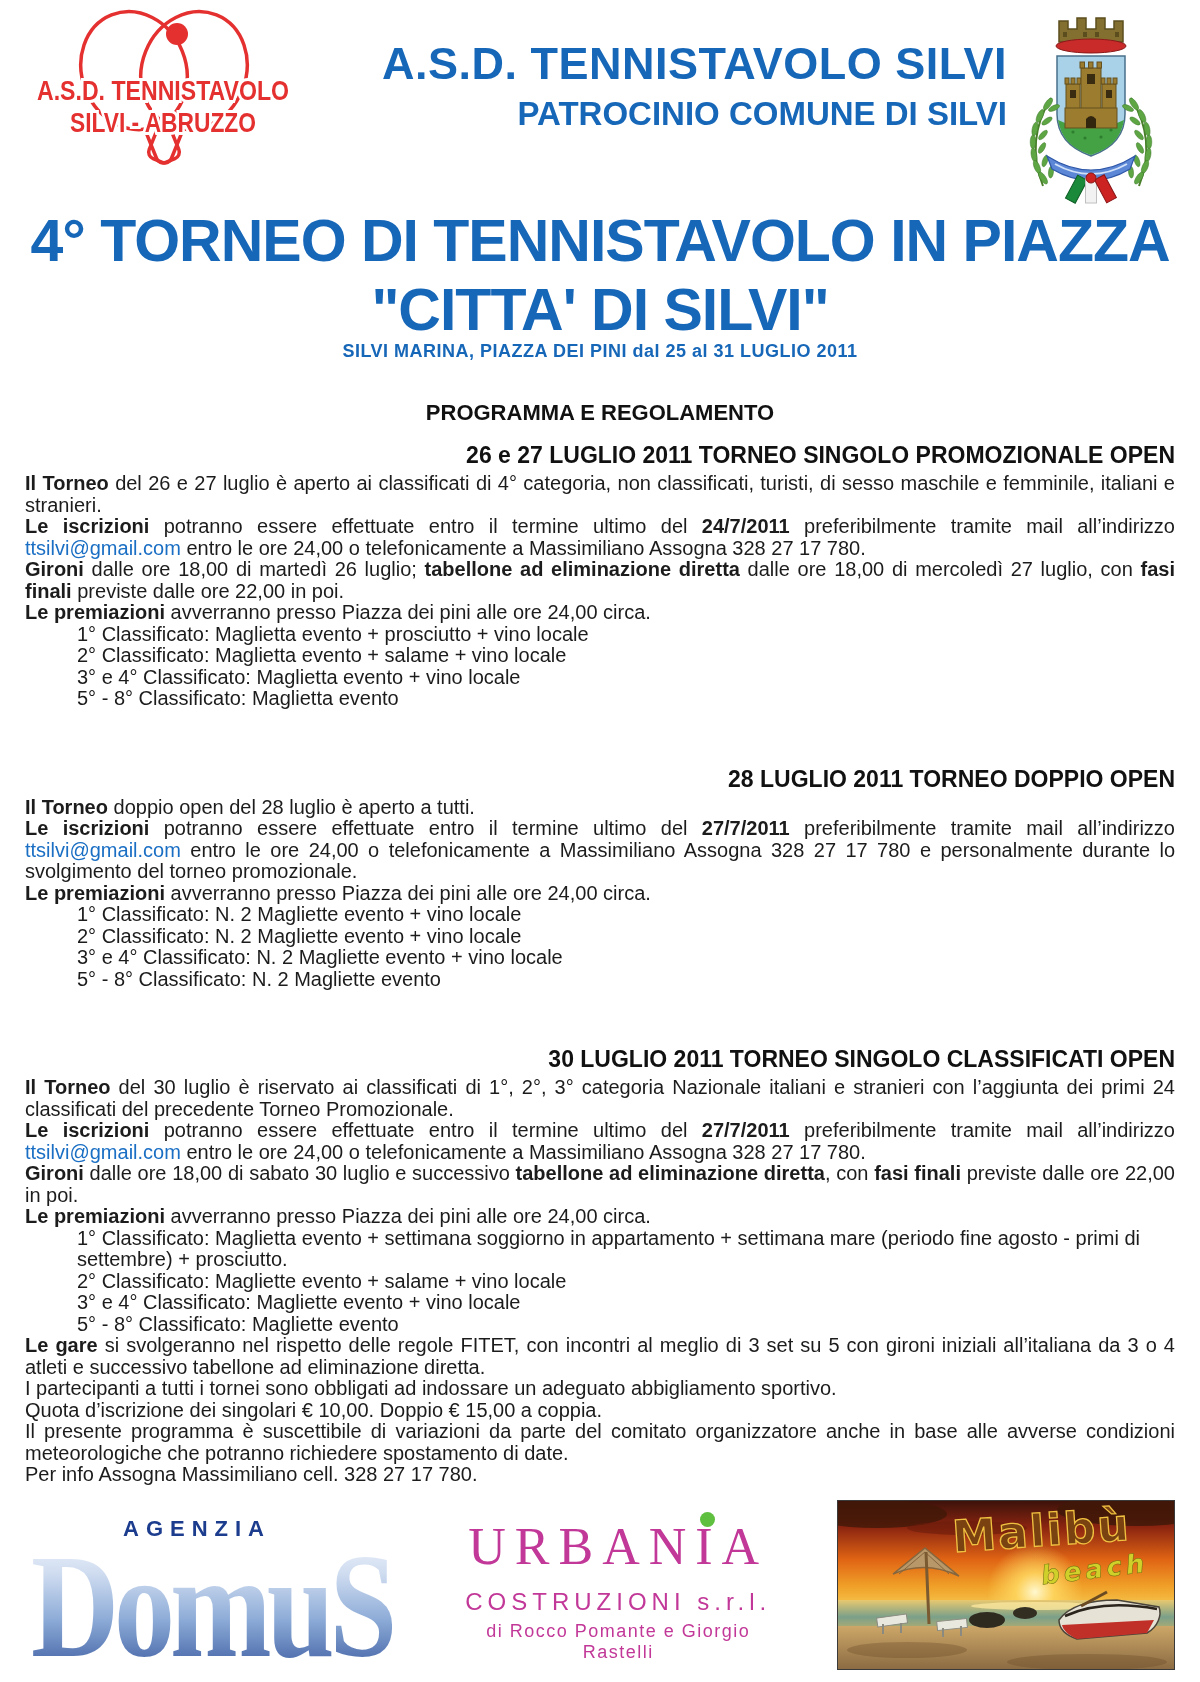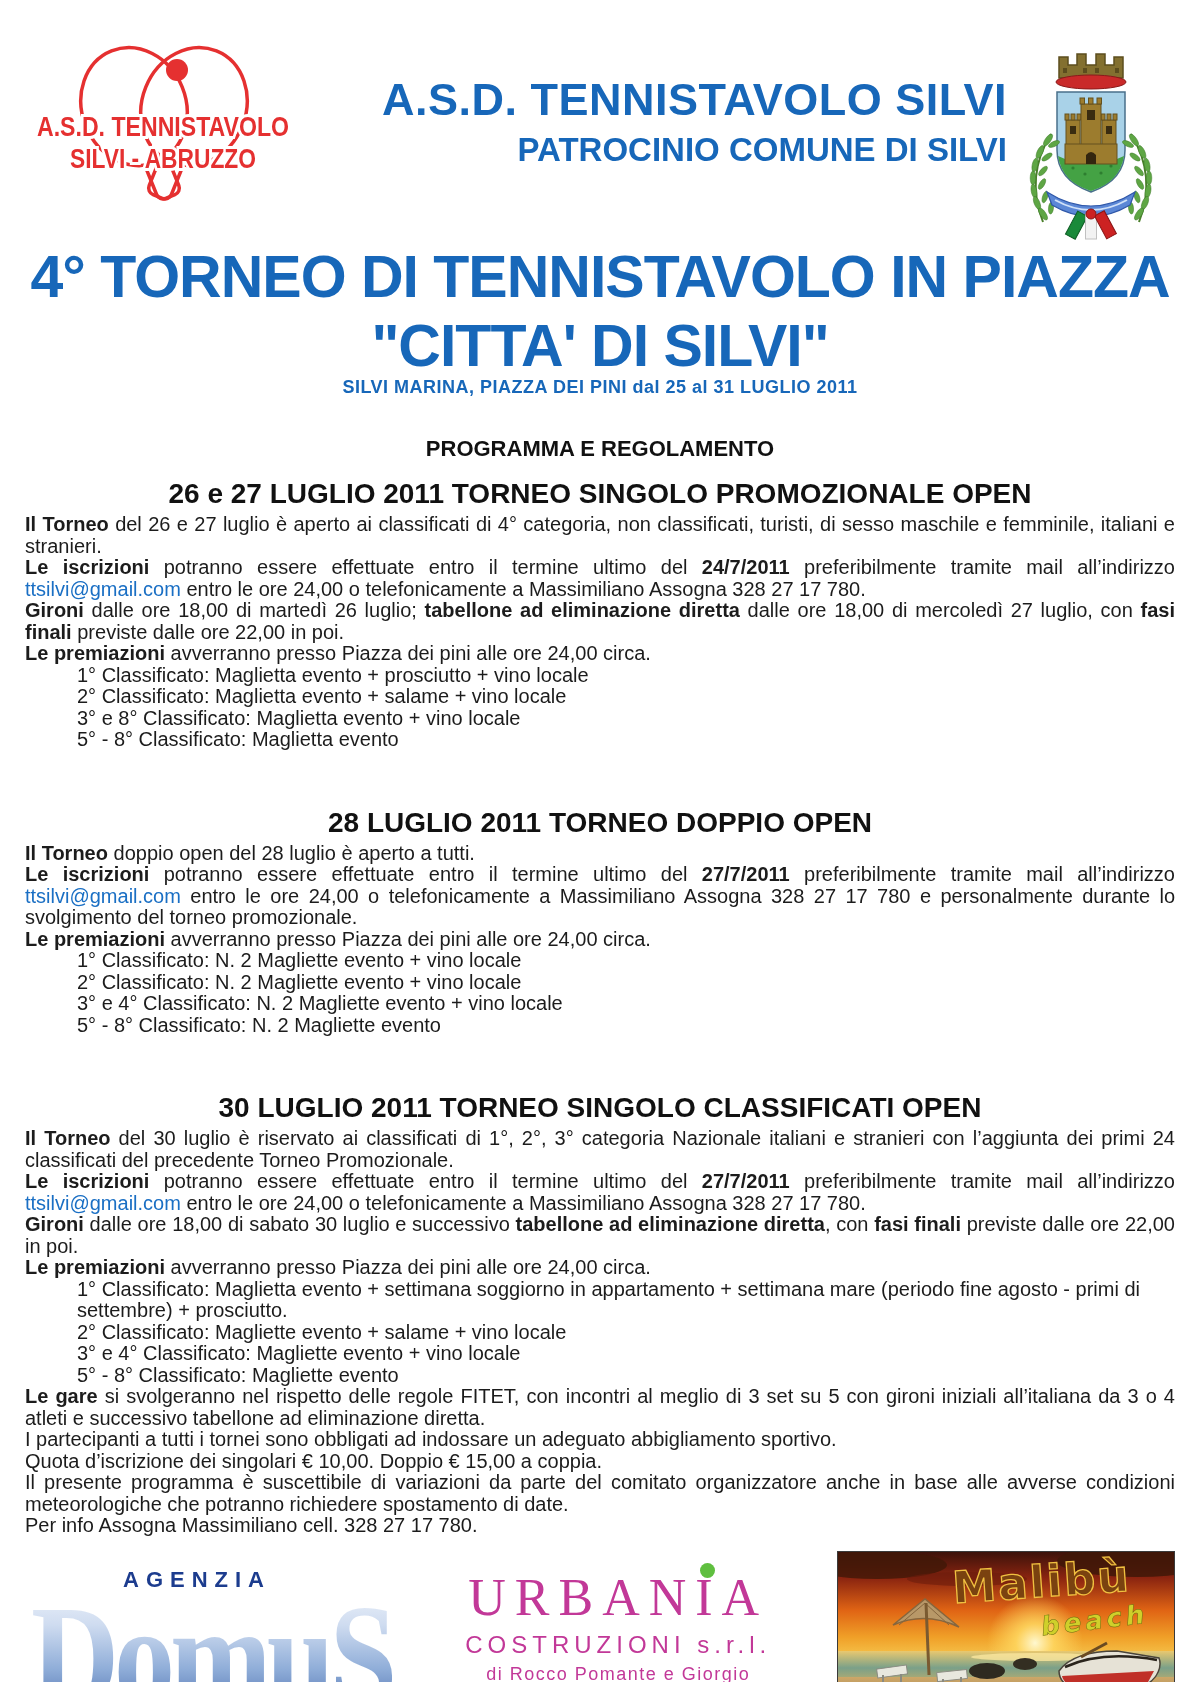--- a/index.html
+++ b/index.html
@@ -1,38 +1,38 @@
 <!DOCTYPE html>
 <html><head>
 <meta charset="utf-8">
 <style>
   html,body{margin:0;padding:0;background:#ffffff;}
   body{width:1200px;font-family:"Liberation Sans",sans-serif;color:#1c1c1c;}
   .page{width:1200px;height:1682px;box-sizing:border-box;padding:0 25px;overflow:hidden;background:#fff;}
 
   
-  .header{display:flex;align-items:flex-start;padding-top:8px;margin-top:36px;}
+  .header{display:flex;align-items:flex-start;padding-top:8px;}
   .logo-box{width:272px;height:180px;position:relative;flex:0 0 auto;}
   .center-box{flex:1;text-align:right;padding-top:32px;}
   .org-title{font-size:45px;font-weight:bold;color:#1767b9;letter-spacing:.5px;line-height:1.05;}
   .patronage{font-size:33px;font-weight:bold;color:#1767b9;margin-top:8px;}
   .crest-box{width:168px;height:196px;flex:0 0 auto;}
 
   
   .main-title{text-align:center;color:#1767b9;font-weight:bold;margin-top:8px;}
   .title-line1{font-size:59px;line-height:1.0;letter-spacing:-1px;}
   .title-line2{font-size:59px;line-height:1.0;margin-top:10px;letter-spacing:-1px;}
   .title-sub{font-size:18px;margin-top:1px;letter-spacing:.5px;}
 
   .program-heading{text-align:center;font-weight:bold;font-size:22px;margin-top:38px;color:#111;}
 
   
   .section{margin-top:56px;}
   .section:first-child{margin-top:16px;}
-  .section-heading{text-align:center;font-weight:bold;font-size:28px;margin-bottom:4px;color:#111;}
+  .section-heading{text-align:right;font-weight:bold;font-size:23px;margin-bottom:4px;color:#111;}
   .para{font-size:20px;line-height:21.5px;text-align:justify;color:#1c1c1c;}
   .para.indent{padding-left:52px;text-align:left;}
   .b{font-weight:bold;}
   .link{color:#1a6fc4;}
 
   
   .ads{display:flex;align-items:flex-start;margin-top:14px;}
   .ad{text-align:center;}
   .ad-domus{width:372px;margin-top:14px;}
   .ad-urbania{width:352px;margin-left:55px;margin-top:20px;}
@@ -43,21 +43,21 @@
   .agenzia{position:absolute;left:98px;top:2px;font-size:22px;font-weight:bold;color:#1c3c8e;letter-spacing:7px;z-index:2;}
   .domus-name{display:inline-block;font-family:"Liberation Serif",serif;font-weight:bold;font-size:122px;line-height:1;letter-spacing:-5px;transform:scaleY(1.22);transform-origin:top left;margin-top:18px;margin-left:6px;color:#6f92c8;}
   @supports ((-webkit-background-clip: text)){
     .domus-name{background:linear-gradient(180deg,#f2f6fc 0%,#cfdcf0 28%,#8fadd8 58%,#30519a 100%);-webkit-background-clip:text;background-clip:text;color:transparent;}
   }
 
   
   .urbania-title{position:relative;display:block;}
   .urbania-name{font-family:"Liberation Serif",serif;font-size:52px;color:#c23898;letter-spacing:9px;line-height:1.05;}
   .green-dot{position:absolute;top:-8px;right:74px;width:15px;height:15px;border-radius:50%;background:#5fbf3f;}
-  .urbania-sub1{font-size:24px;color:#c23898;letter-spacing:5px;margin-top:6px;}
+  .urbania-sub1{font-size:24px;color:#c23898;letter-spacing:5px;margin-top:14px;}
   .urbania-sub2{font-size:18px;color:#c23898;letter-spacing:1.5px;margin-top:5px;}
 
   
   .malibu-img{width:338px;height:170px;position:relative;}
 </style>
 </head>
 <body>
 
 <div class="page">
 
@@ -169,21 +169,21 @@
 
   <main>
       <section class="section">
         <div class="section-heading">26 e 27 LUGLIO 2011 TORNEO SINGOLO PROMOZIONALE OPEN</div>
         <div class="para"><span class="b">Il Torneo</span><span> del 26 e 27 luglio è aperto ai classificati di 4° categoria, non classificati, turisti, di sesso maschile e femminile, italiani e stranieri.</span></div>
         <div class="para"><span class="b">Le iscrizioni</span><span> potranno essere effettuate entro il termine ultimo del </span><span class="b">24/7/2011</span><span> preferibilmente tramite mail all’indirizzo </span><span class="link">ttsilvi@gmail.com</span><span> entro le ore 24,00 o telefonicamente a Massimiliano Assogna 328 27 17 780.</span></div>
         <div class="para"><span class="b">Gironi</span><span> dalle ore 18,00 di martedì 26 luglio; </span><span class="b">tabellone ad eliminazione diretta</span><span> dalle ore 18,00 di mercoledì 27 luglio, con </span><span class="b">fasi finali</span><span> previste dalle ore 22,00 in poi.</span></div>
         <div class="para"><span class="b">Le premiazioni</span><span> avverranno presso Piazza dei pini alle ore 24,00 circa.</span></div>
         <div class="para indent"><span>1° Classificato: Maglietta evento + prosciutto + vino locale</span></div>
         <div class="para indent"><span>2° Classificato: Maglietta evento + salame + vino locale</span></div>
-        <div class="para indent"><span>3° e 8° Classificato: Maglietta evento + vino locale</span></div>
+        <div class="para indent"><span>3° e 4° Classificato: Maglietta evento + vino locale</span></div>
         <div class="para indent"><span>5° - 8° Classificato: Maglietta evento</span></div>
       </section>
       <section class="section">
         <div class="section-heading">28 LUGLIO 2011 TORNEO DOPPIO OPEN</div>
         <div class="para"><span class="b">Il Torneo</span><span> doppio open del 28 luglio è aperto a tutti.</span></div>
         <div class="para"><span class="b">Le iscrizioni</span><span> potranno essere effettuate entro il termine ultimo del </span><span class="b">27/7/2011</span><span> preferibilmente tramite mail all’indirizzo </span><span class="link">ttsilvi@gmail.com</span><span> entro le ore 24,00 o telefonicamente a Massimiliano Assogna 328 27 17 780 e personalmente durante lo svolgimento del torneo promozionale.</span></div>
         <div class="para"><span class="b">Le premiazioni</span><span> avverranno presso Piazza dei pini alle ore 24,00 circa.</span></div>
         <div class="para indent"><span>1° Classificato: N. 2 Magliette evento + vino locale</span></div>
         <div class="para indent"><span>2° Classificato: N. 2 Magliette evento + vino locale</span></div>
         <div class="para indent"><span>3° e 4° Classificato: N. 2 Magliette evento + vino locale</span></div>

